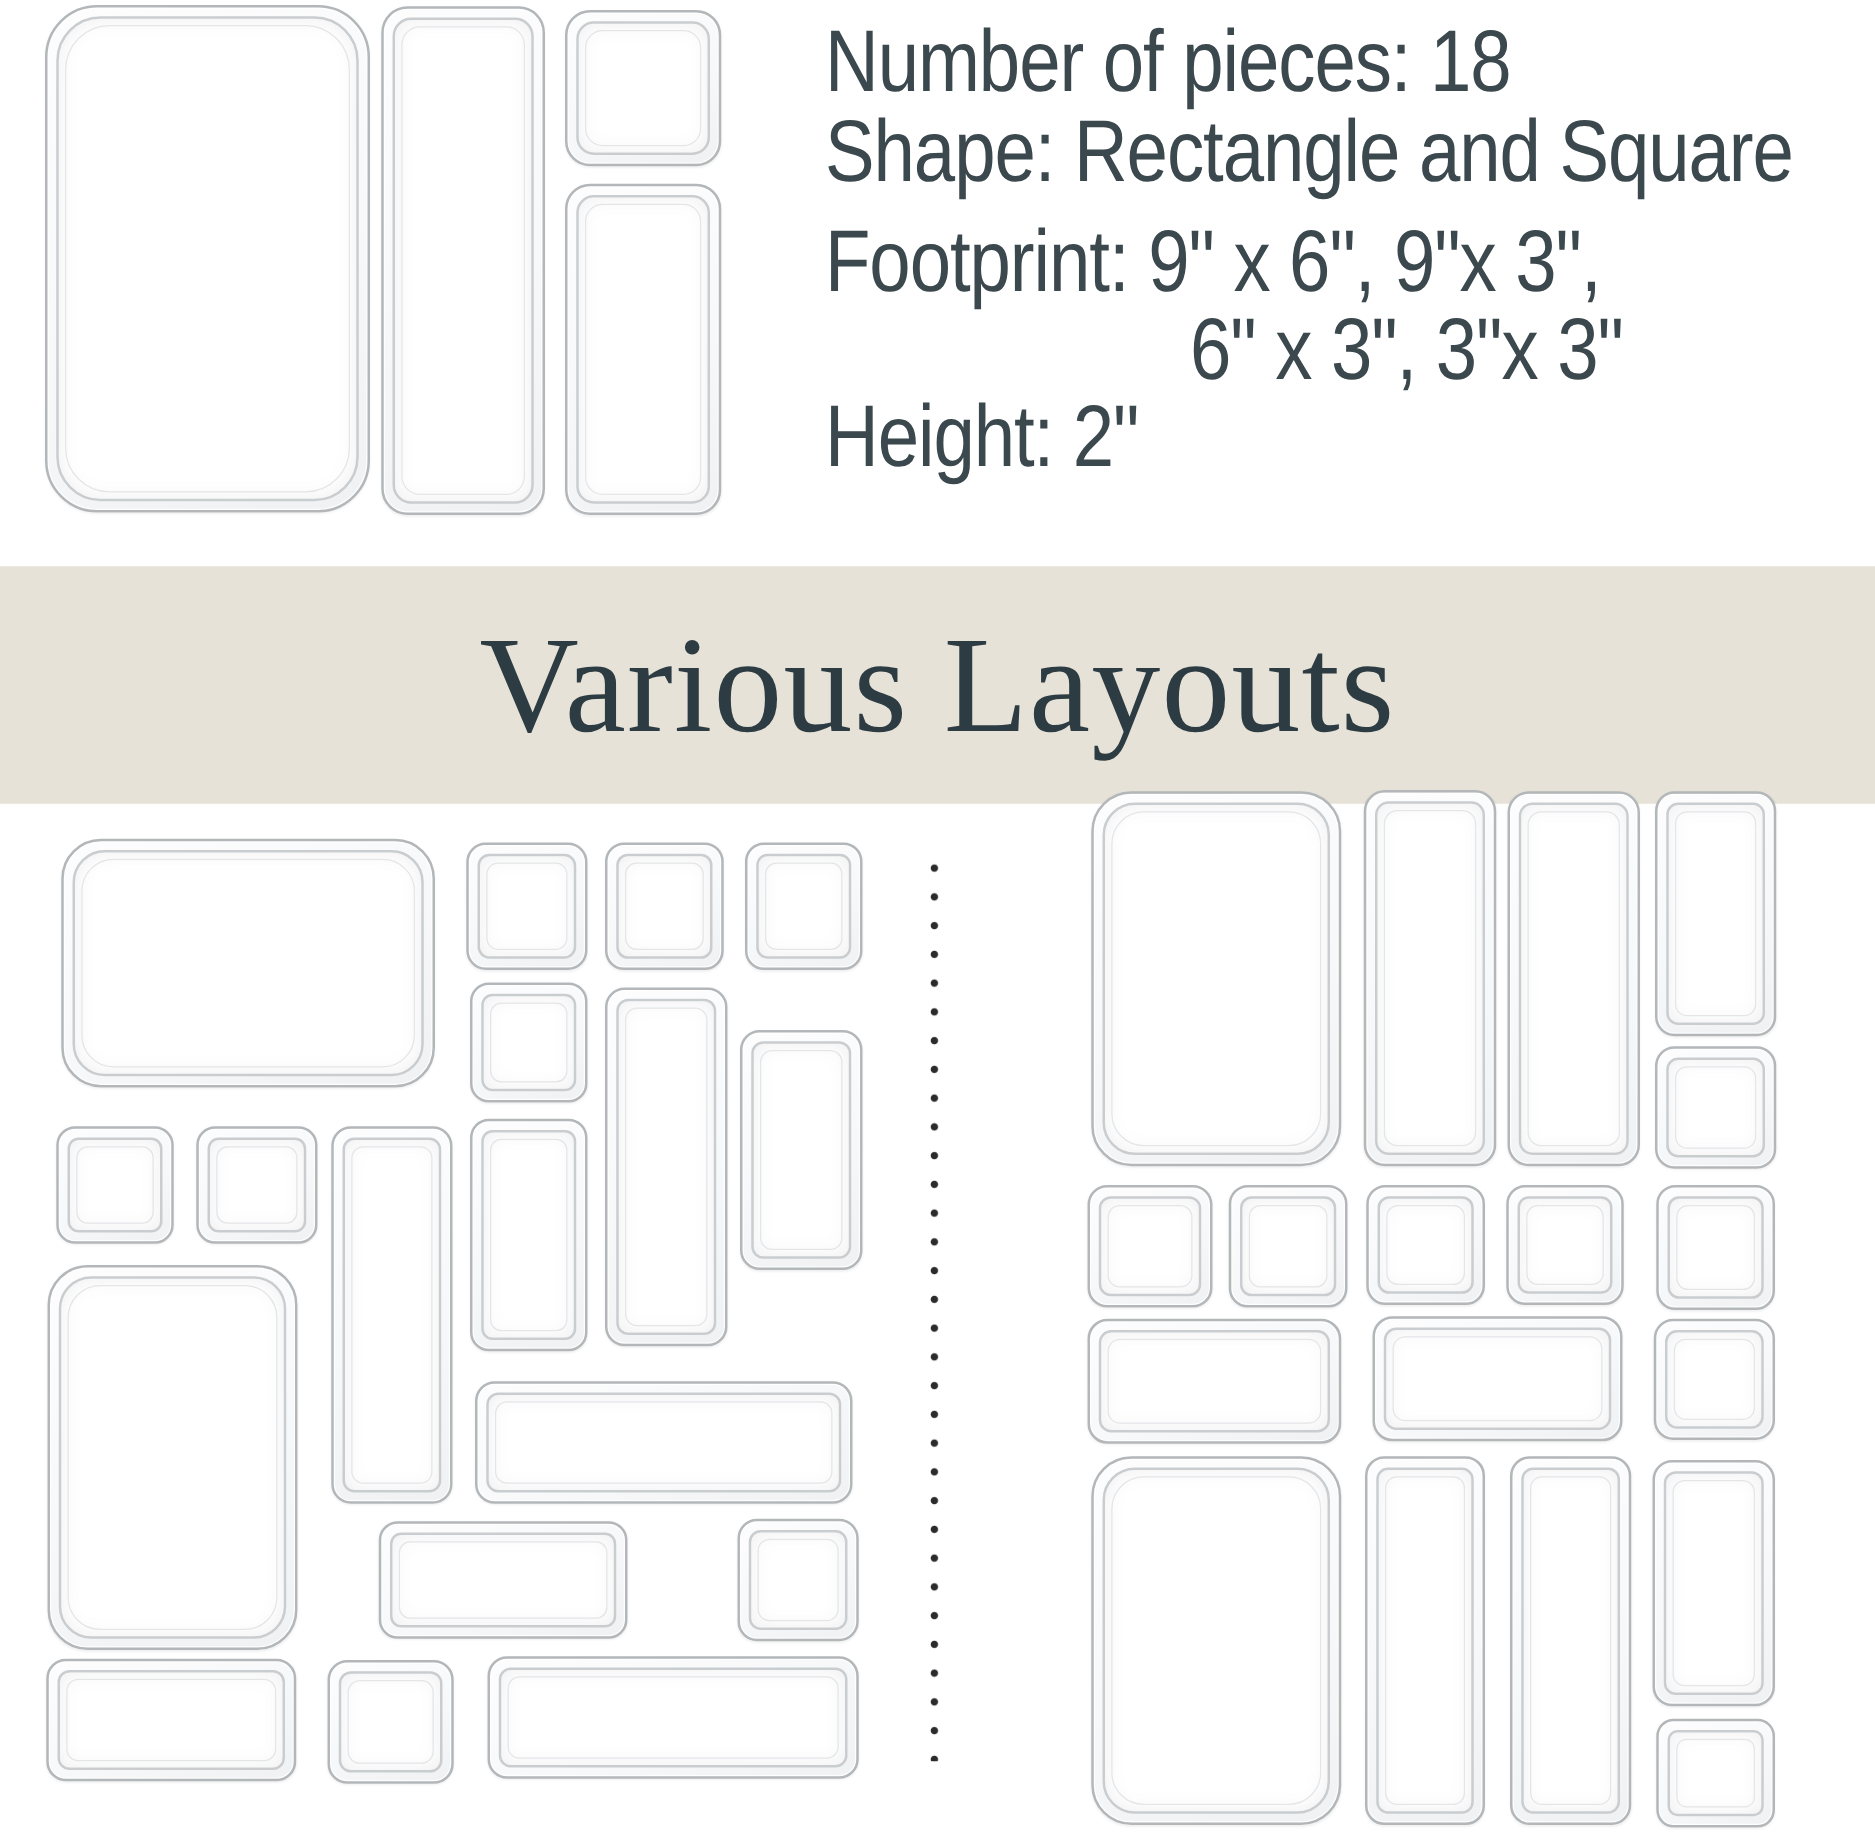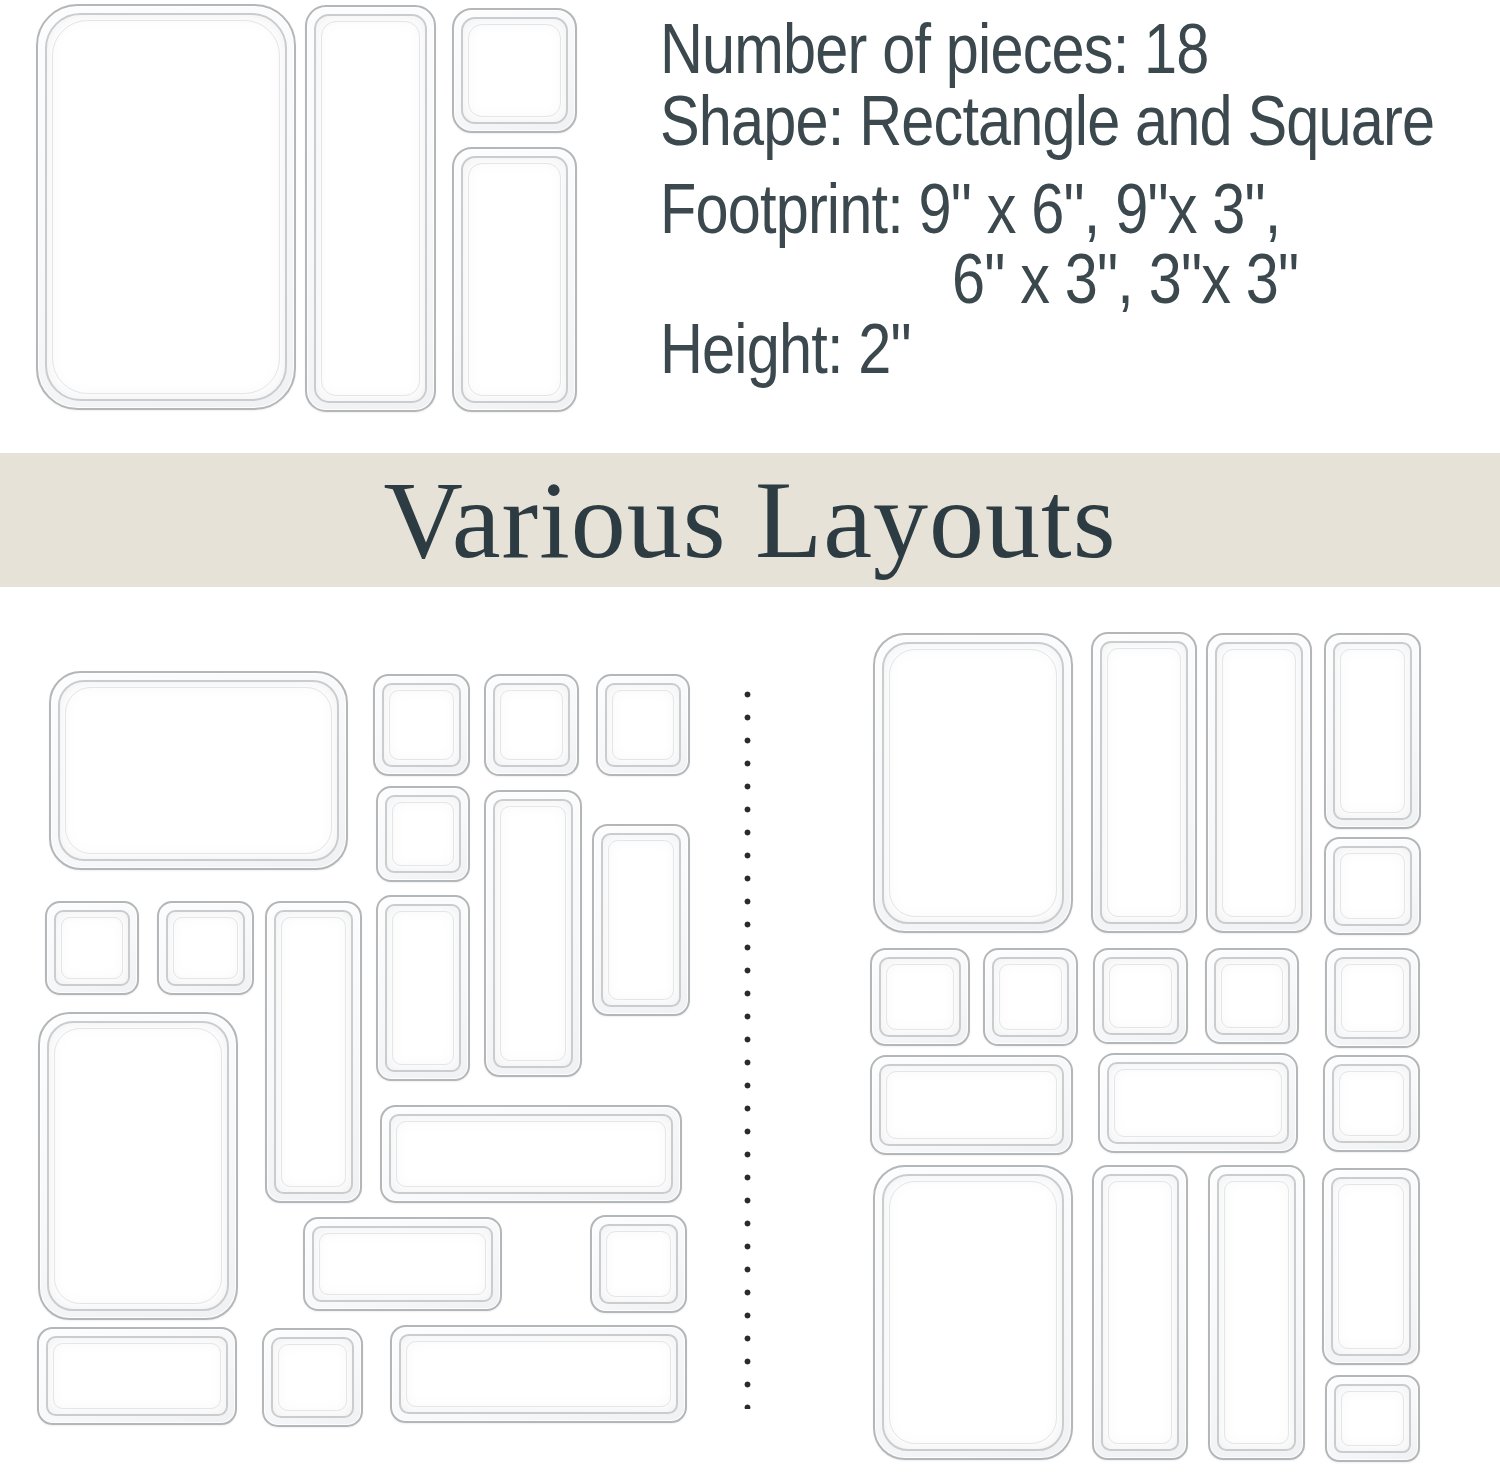--- a/index.html
+++ b/index.html
@@ -48,21 +48,21 @@
   }
   .spec-l1{top:12px;}
   .spec-l2{top:84px;}
   .spec-l3{top:172px;}
   .spec-l4{top:242px;left:952px;}
   .spec-l5{top:312px;}
   
   .banner{
     position:absolute;
     left:0;top:453px;
-    width:1500px;height:134px;
+    width:1500px;height:190px;
     background:var(--banner-bg,#e6e2d8);
     display:flex;align-items:center;justify-content:center;
   }
   .banner-title{
     font-family:"Liberation Serif","DejaVu Serif",serif;
     font-size:110px;
     line-height:1;
     color:var(--banner-text,#2d3c42);
     letter-spacing:1px;
     white-space:nowrap;

